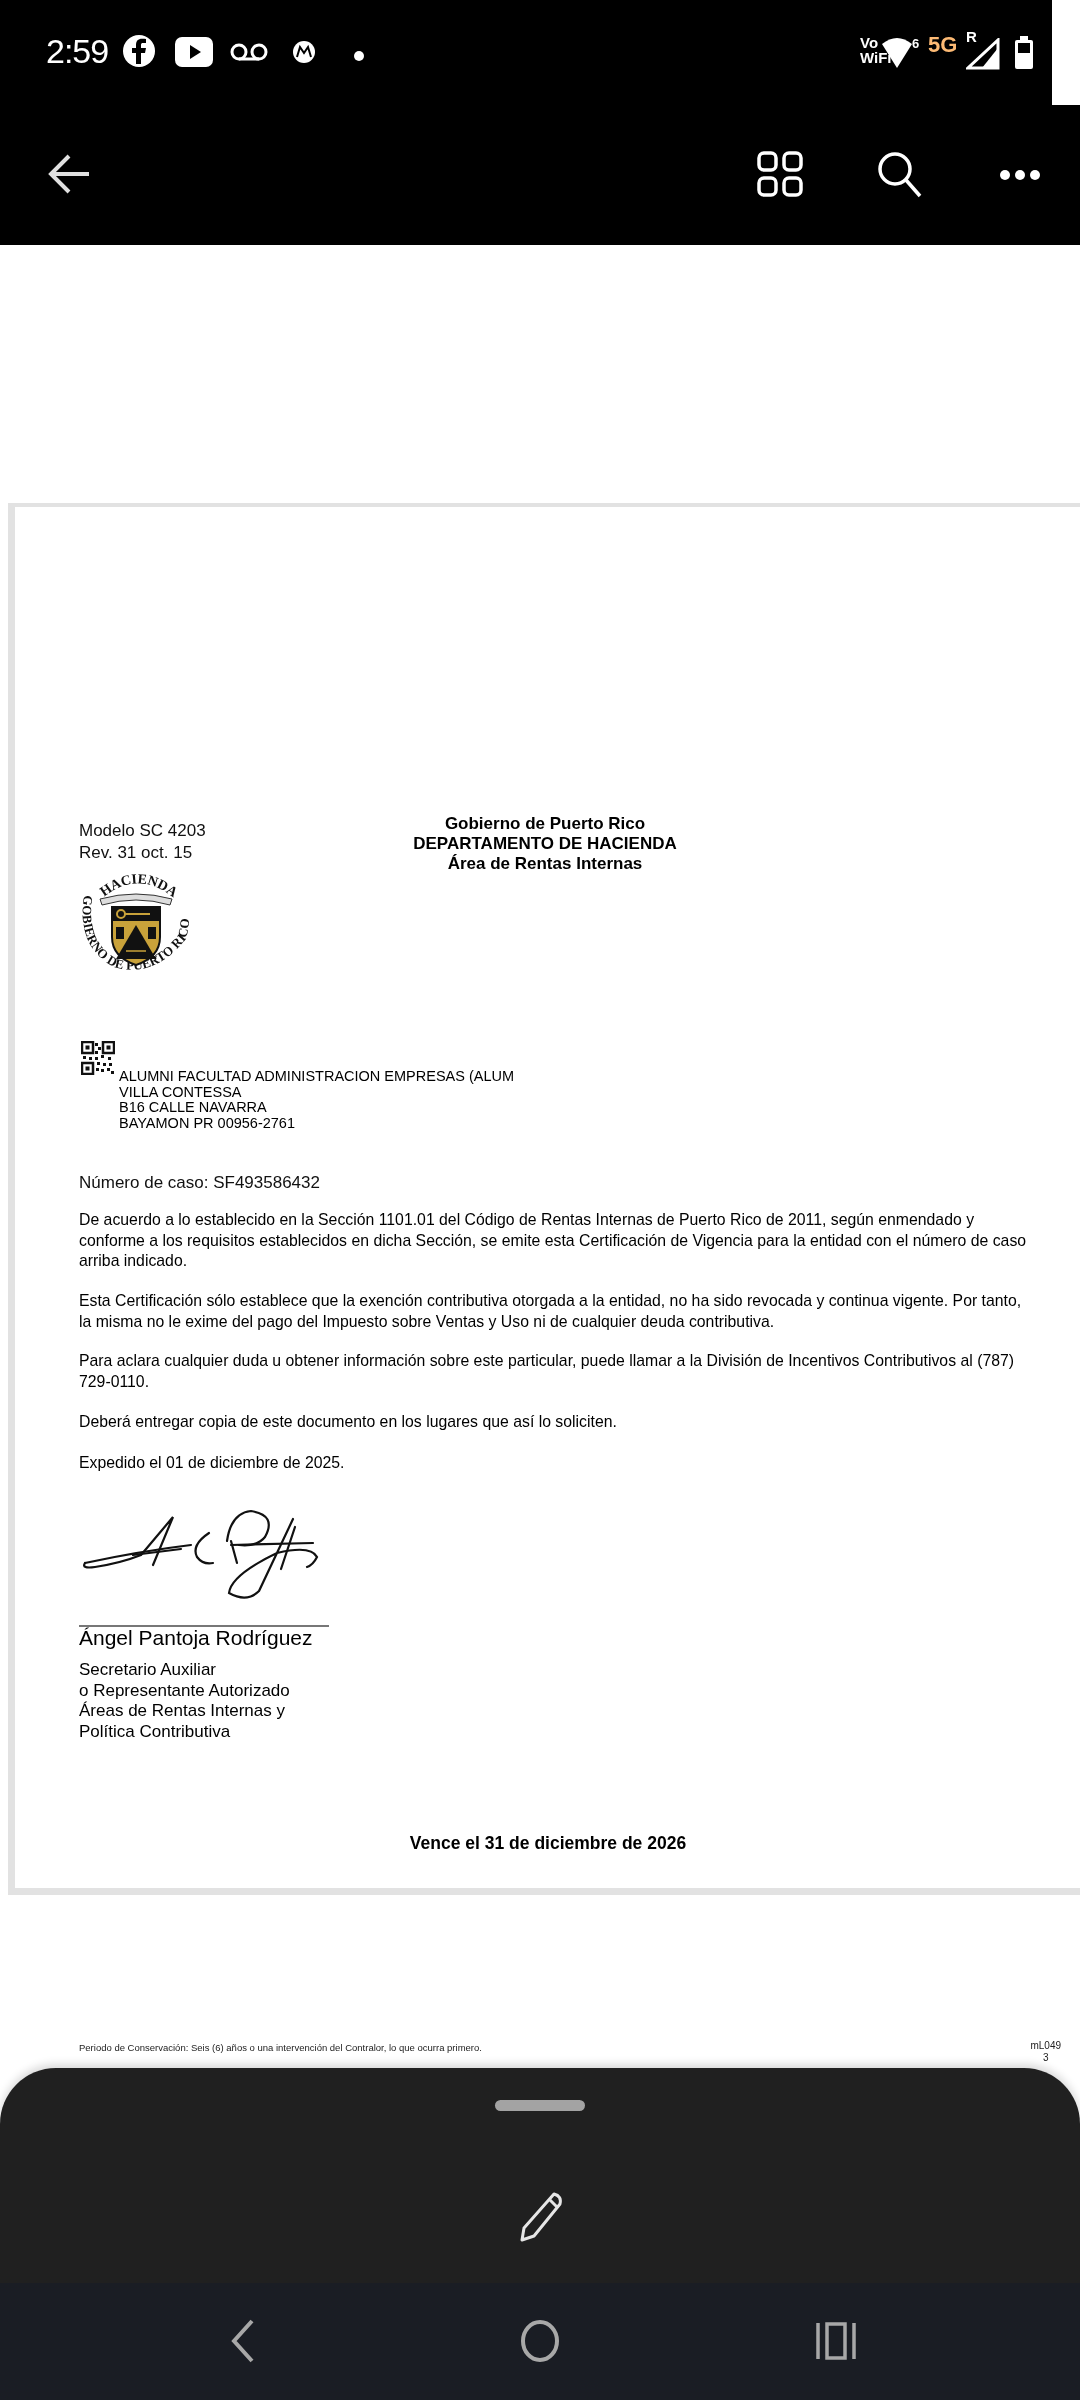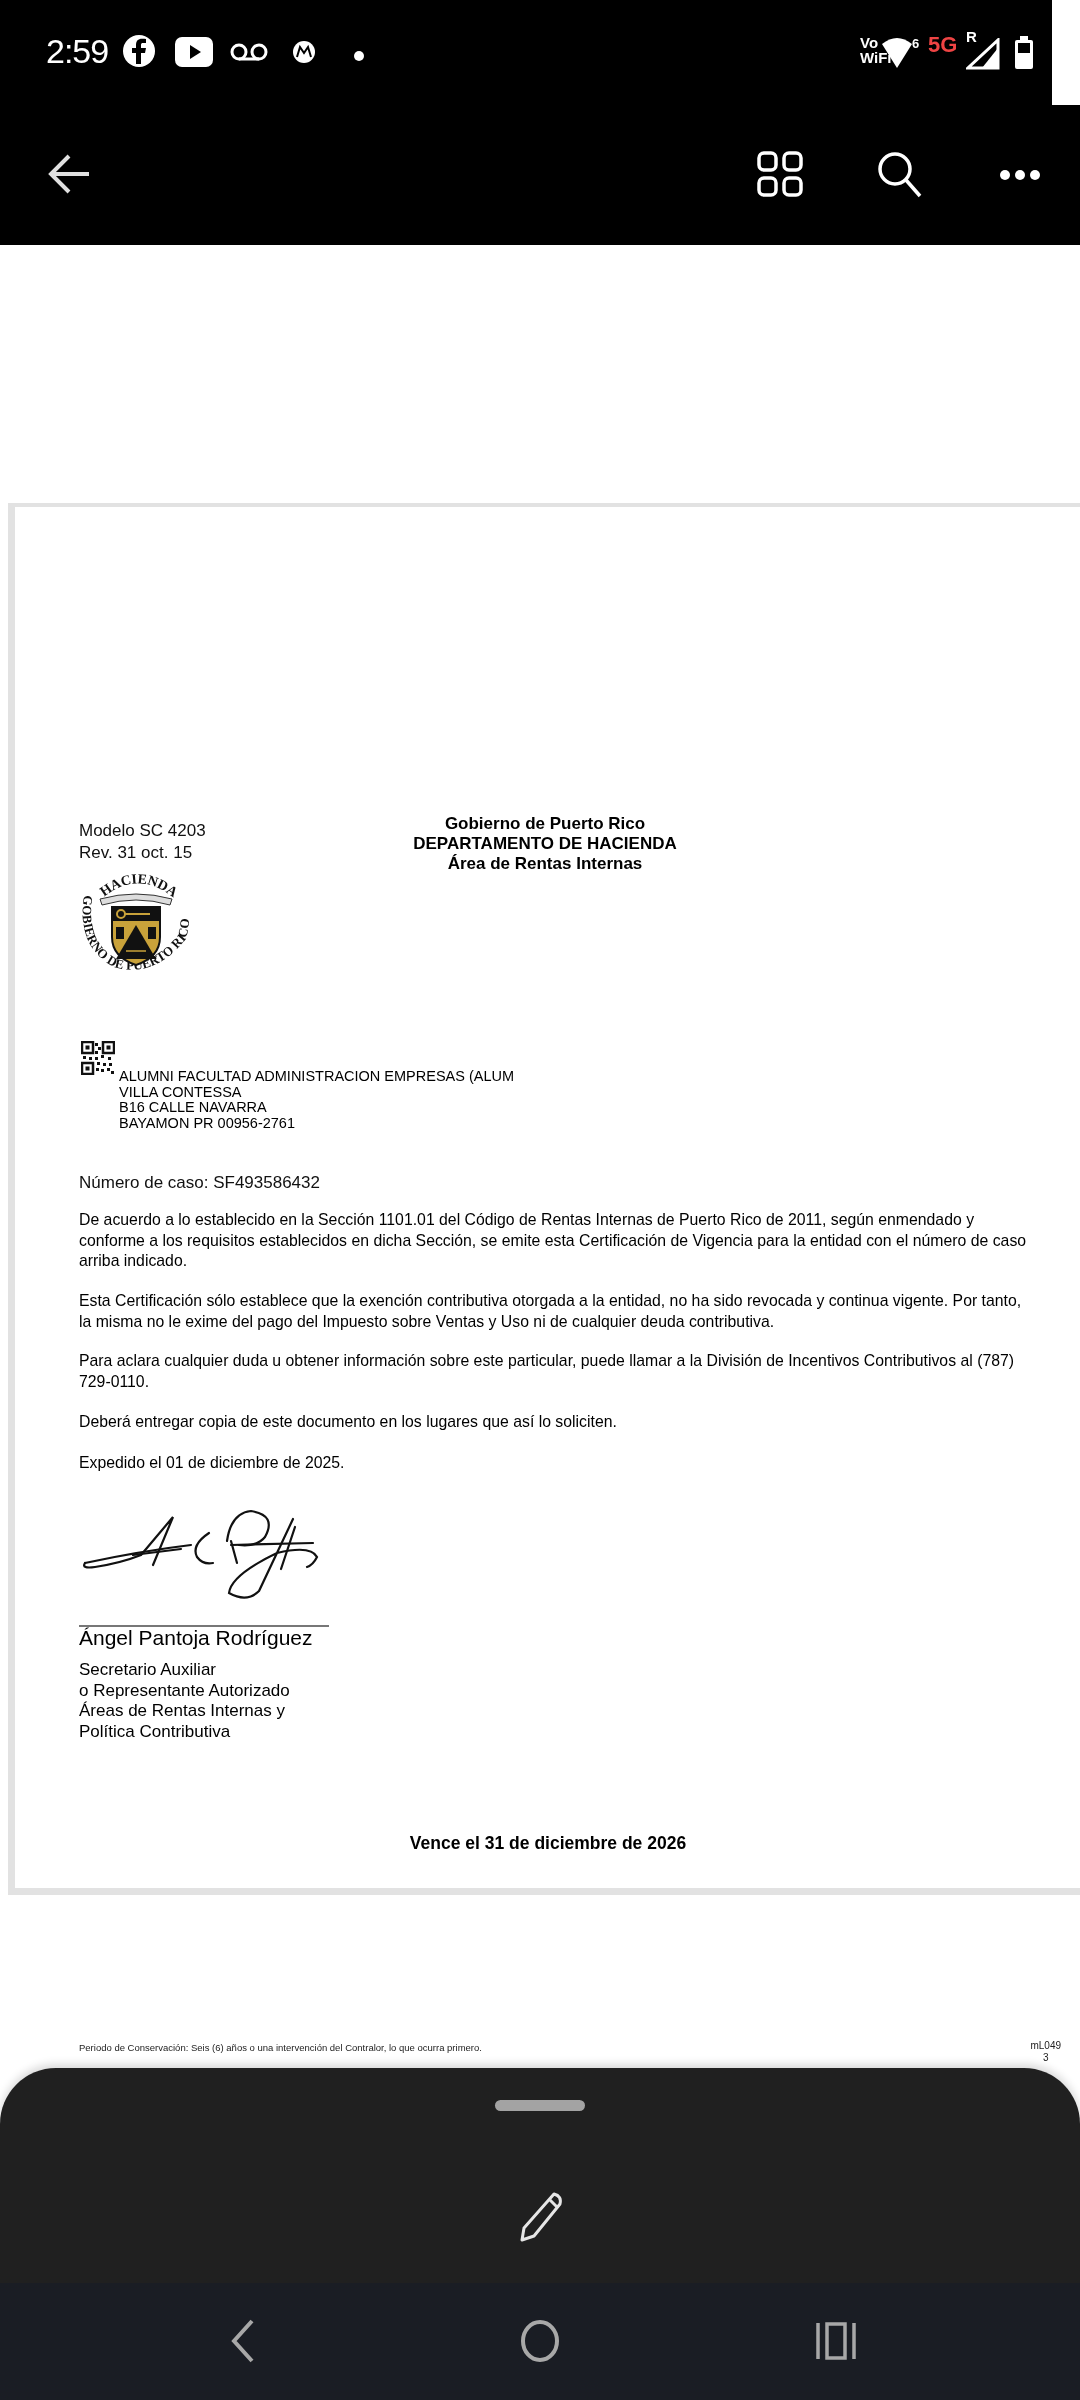--- a/index.html
+++ b/index.html
@@ -91,21 +91,21 @@
   <span class="sb-right" style="left:840px;top:35px;font-size:15px;line-height:15px;font-weight:bold;margin-left:20px;">
     <span style="display:block;">Vo</span>
     <span style="display:block;">WiFi</span>
   </span>
   <span class="sb-right" style="left:880px;top:34px;">
     <svg width="42" height="38" viewBox="0 0 42 38">
         <path d="M2 10 Q17 -2 32 10 L17 34z" fill="#fff"></path>
         <text x="32" y="14" fill="#fff" font-size="13" font-family="Liberation Sans, sans-serif" font-weight="bold">6</text>
       </svg>
   </span>
-  <span class="sb-right" style="left:928px;top:32px;font-size:22px;color:#ef4444;font-weight:bold;">5G</span>
+  <span class="sb-right" style="left:928px;top:32px;font-size:22px;color:#fdba74;font-weight:bold;">5G</span>
   <span class="sb-right" style="left:966px;top:28px;font-size:15px;font-weight:bold;">R</span>
   <span class="sb-right" style="left:966px;top:38px;">
     <svg width="34" height="32" viewBox="0 0 34 32">
         <path d="M32 2 L32 30 L2 30z" fill="none" stroke="#fff" stroke-width="3"></path>
         <path d="M32 10 L32 30 L16 30z" fill="#fff"></path>
       </svg>
   </span>
   <span class="sb-right" style="left:1014px;top:36px;">
     <svg width="20" height="34" viewBox="0 0 20 34">
         <rect x="6" y="0" width="8" height="4" fill="#fff"></rect>

